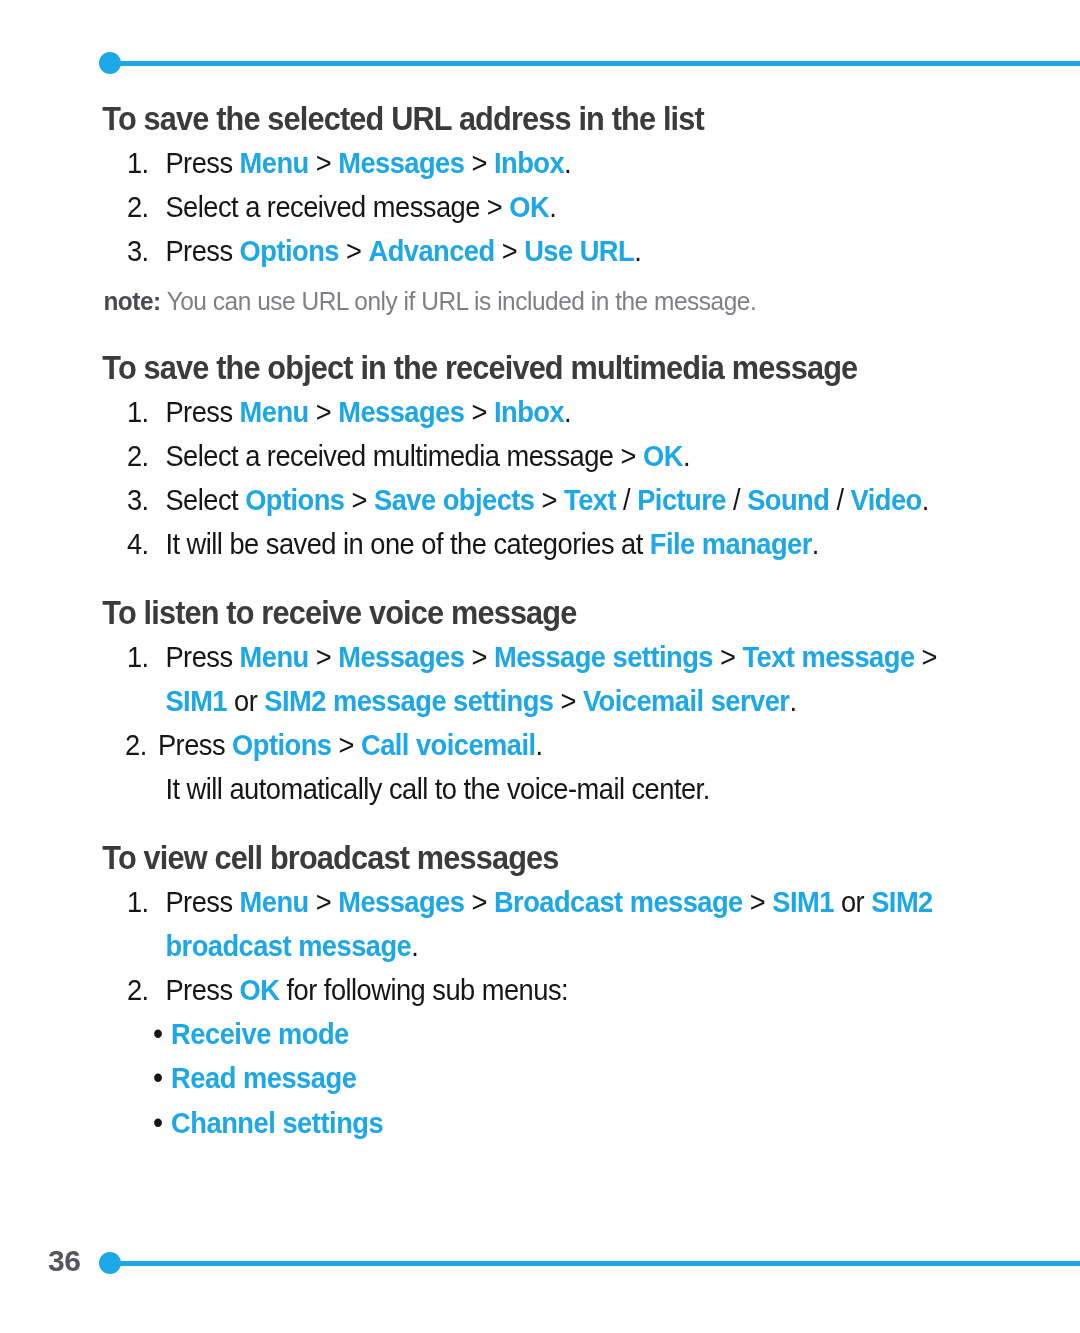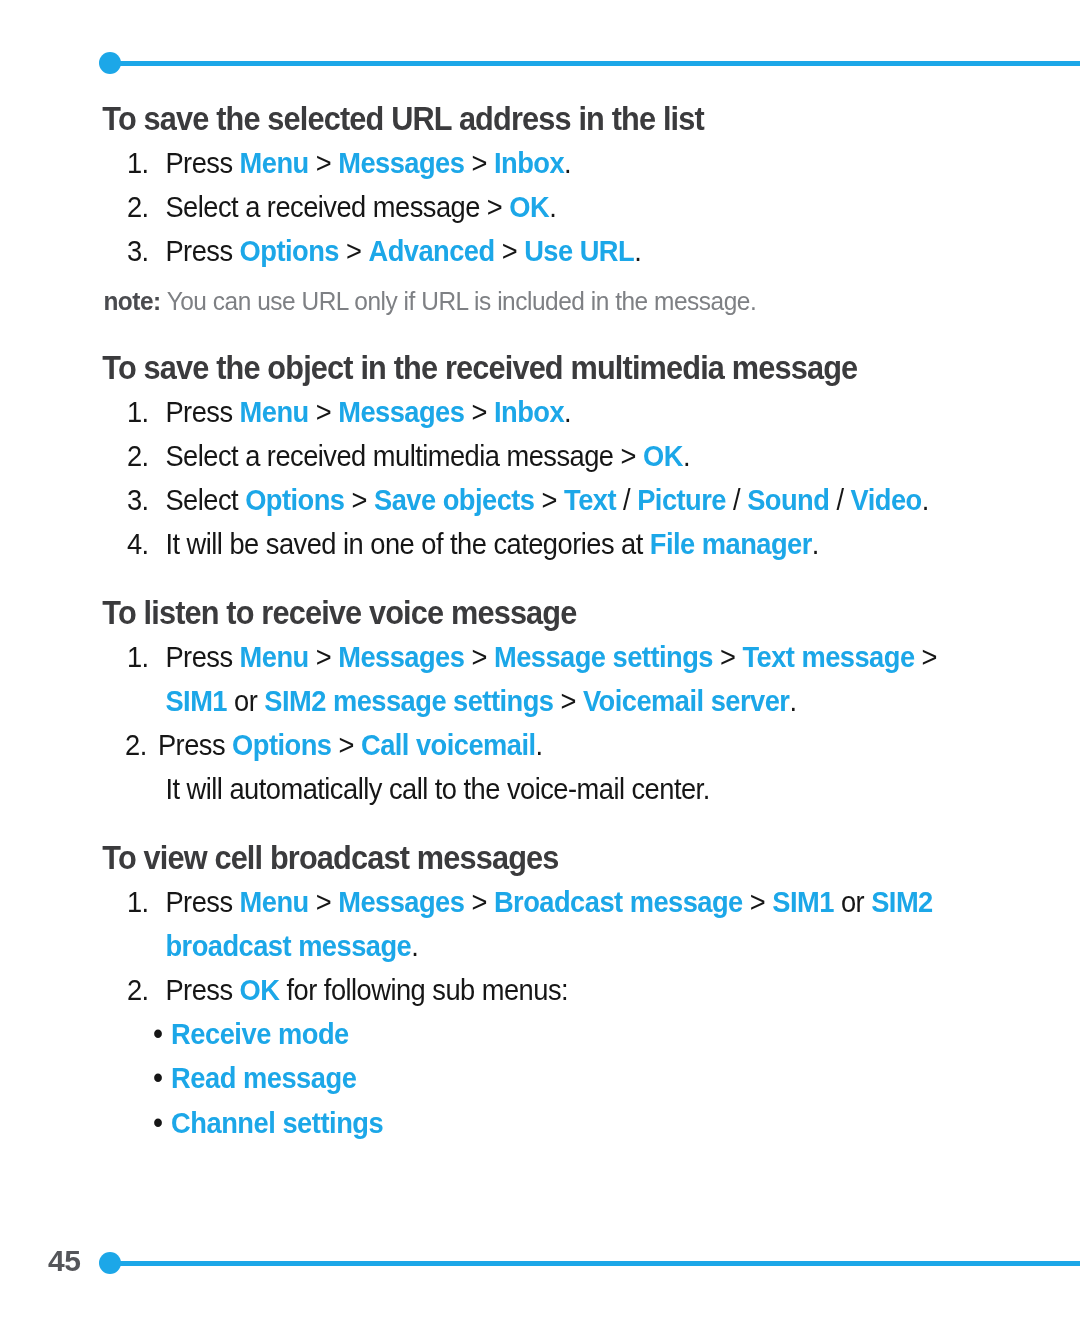--- a/index.html
+++ b/index.html
@@ -215,13 +215,13 @@
         </ul>
       </div>
     </div>
 </div>
 
 <div class="rule-wrap bottom">
   <span class="rule-dot"></span>
   <span class="rule-line"></span>
 </div>
 
-<div class="page-number">45</div>
+<div class="page-number">36</div>
 
 </body></html>

